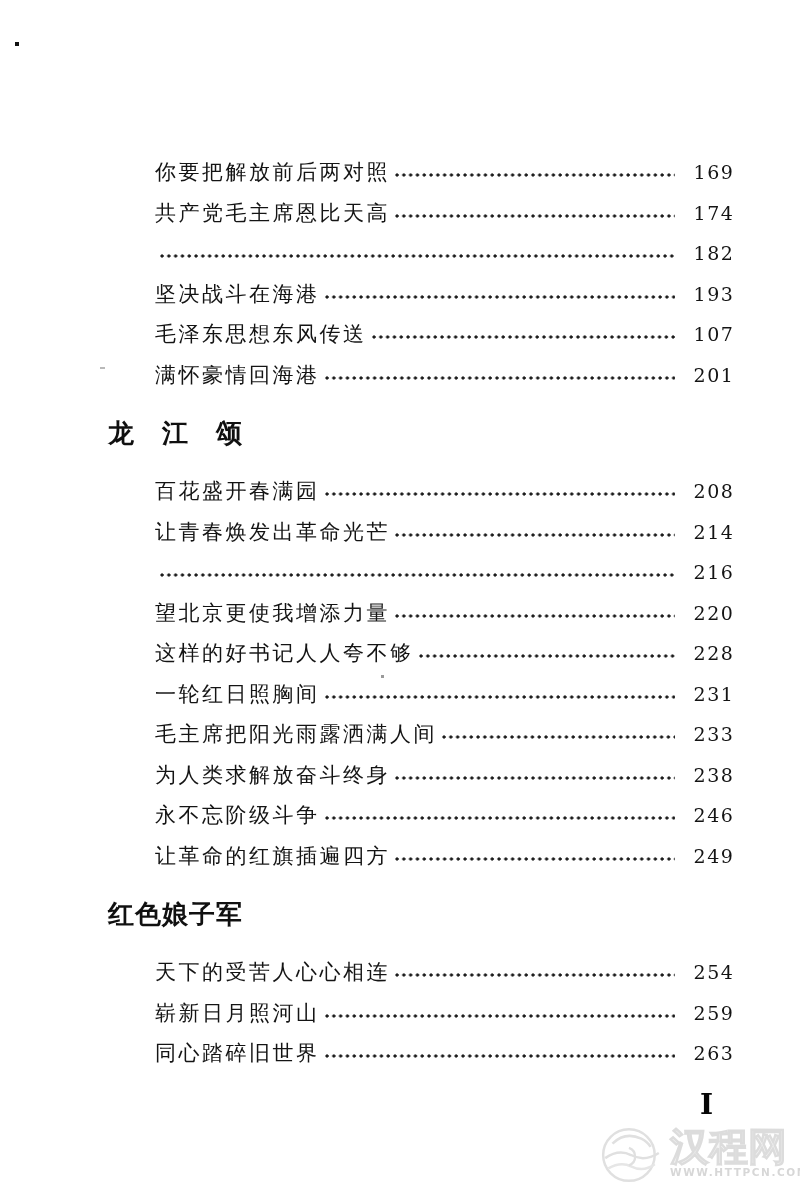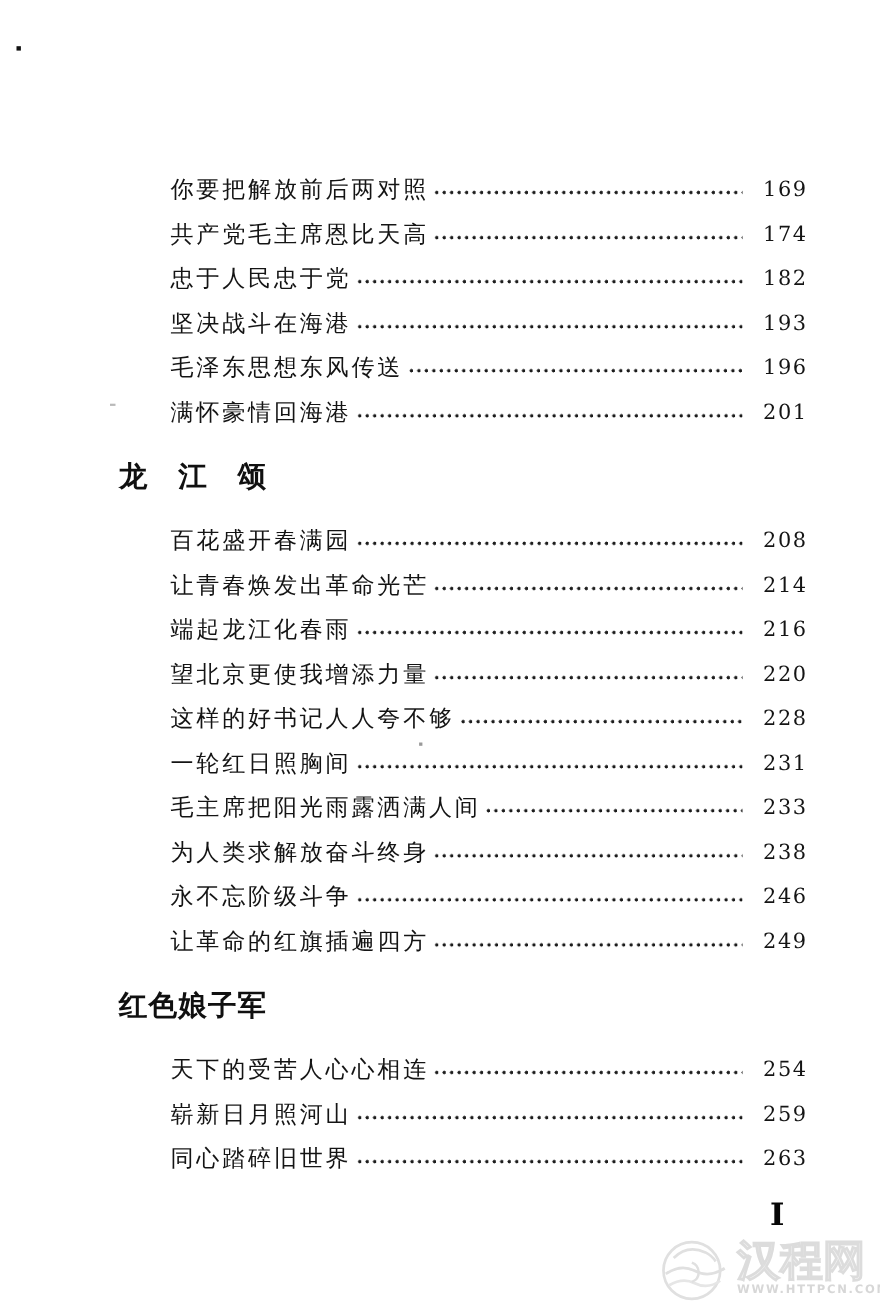--- a/index.html
+++ b/index.html
@@ -124,52 +124,50 @@
         <span class="title">你要把解放前后两对照</span>
         <span class="leader"></span>
         <span class="pnum">169</span>
       </div>
       <div class="row">
         <span class="title">共产党毛主席恩比天高</span>
         <span class="leader"></span>
         <span class="pnum">174</span>
       </div>
       <div class="row">
-        <span class="title">忠于人民忠于党</span>
         <span class="leader"></span>
         <span class="pnum">182</span>
       </div>
       <div class="row">
         <span class="title">坚决战斗在海港</span>
         <span class="leader"></span>
         <span class="pnum">193</span>
       </div>
       <div class="row">
         <span class="title">毛泽东思想东风传送</span>
         <span class="leader"></span>
-        <span class="pnum">196</span>
+        <span class="pnum">107</span>
       </div>
       <div class="row">
         <span class="title">满怀豪情回海港</span>
         <span class="leader"></span>
         <span class="pnum">201</span>
       </div>
       <div class="heading">龙　江　颂</div>
       <div class="row">
         <span class="title">百花盛开春满园</span>
         <span class="leader"></span>
         <span class="pnum">208</span>
       </div>
       <div class="row">
         <span class="title">让青春焕发出革命光芒</span>
         <span class="leader"></span>
         <span class="pnum">214</span>
       </div>
       <div class="row">
-        <span class="title">端起龙江化春雨</span>
         <span class="leader"></span>
         <span class="pnum">216</span>
       </div>
       <div class="row">
         <span class="title">望北京更使我增添力量</span>
         <span class="leader"></span>
         <span class="pnum">220</span>
       </div>
       <div class="row">
         <span class="title">这样的好书记人人夸不够</span>

